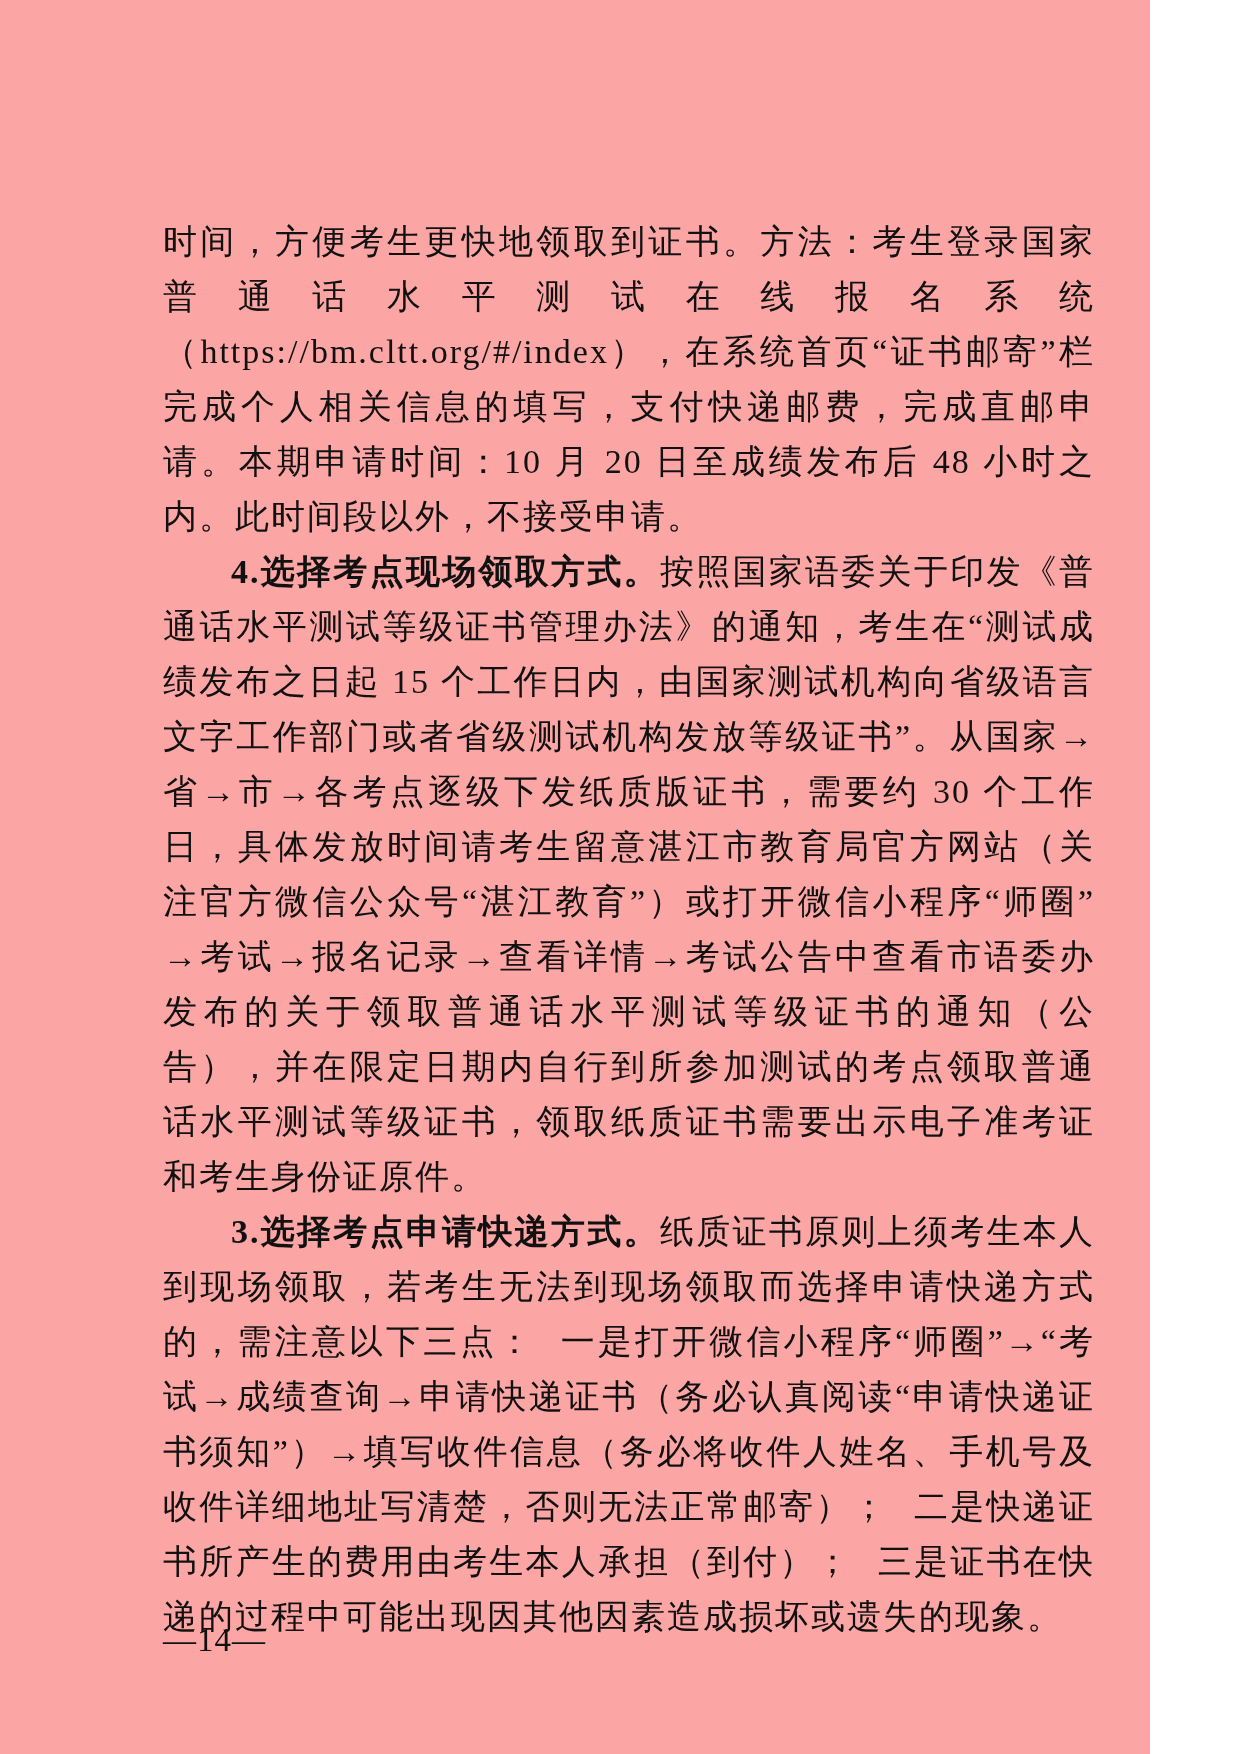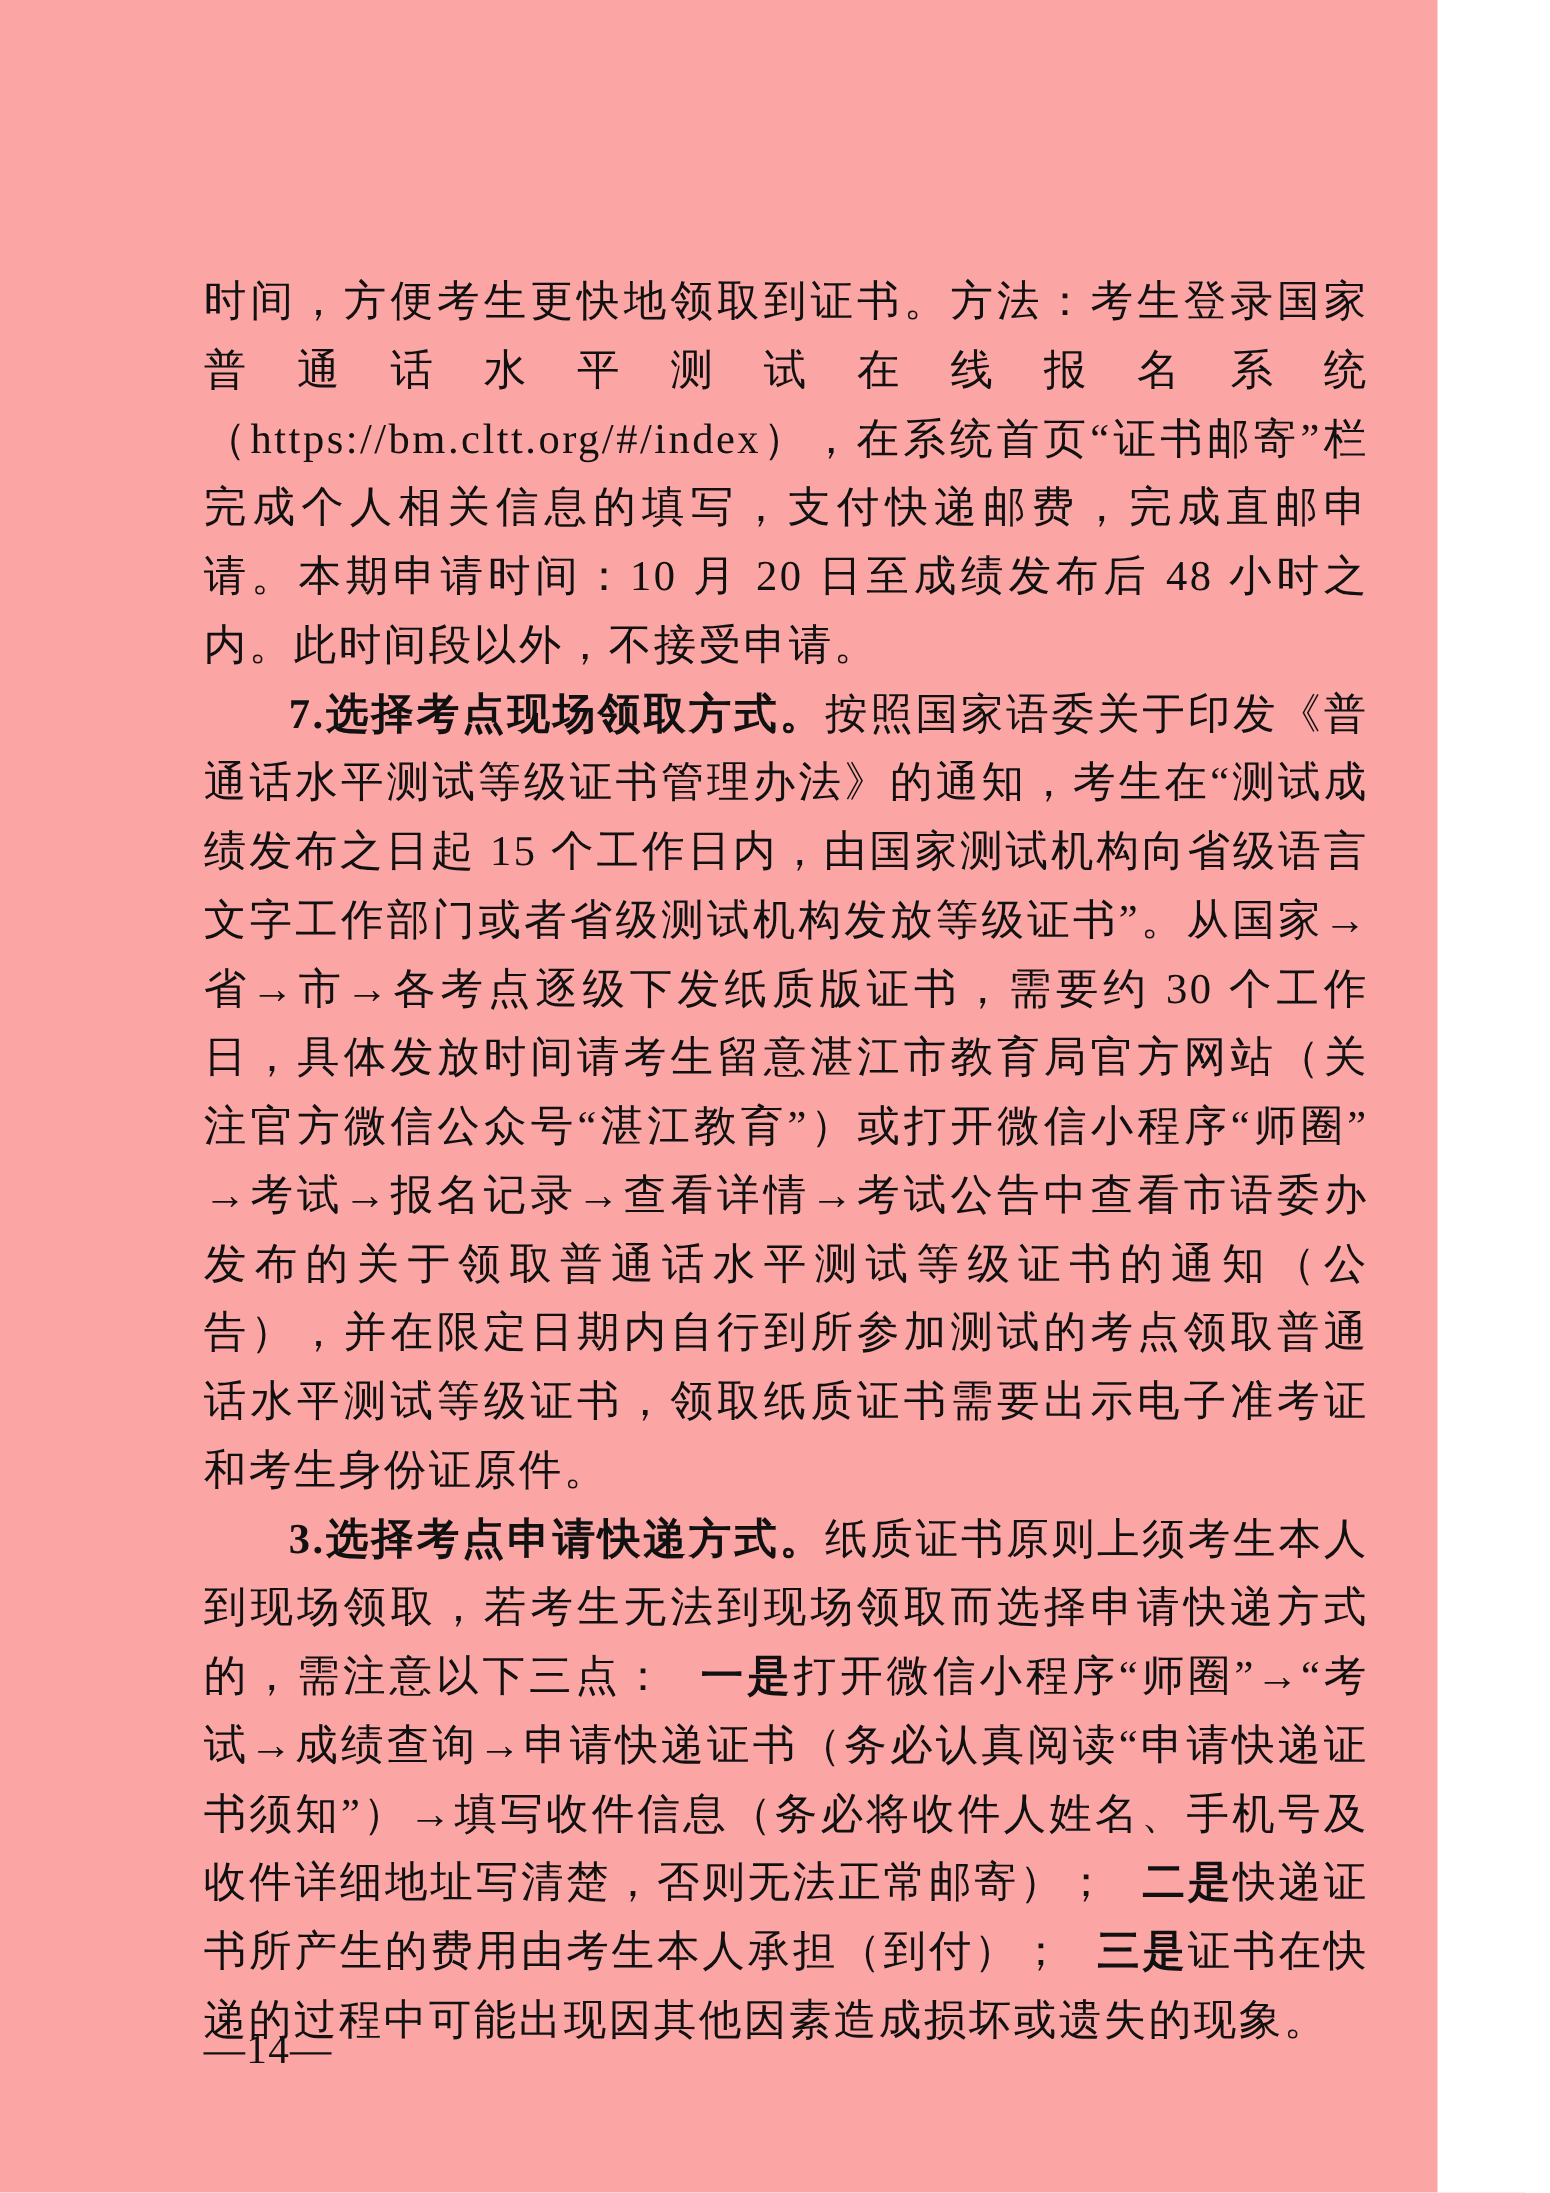--- a/index.html
+++ b/index.html
@@ -32,21 +32,21 @@
     text-justify: inter-character;
     color: #111111;
   }
   .doc-body p.indent {
     text-indent: 2em;
   }
   .seg-lead {
     font-weight: 600;
   }
   .seg-bold {
-    font-weight: 700;
+    font-weight: 400;
     margin-left: 26px;
   }
   .page-number {
     position: absolute;
     left: 163px;
     top: 1618px;
     font-size: 33px;
     line-height: 44px;
     letter-spacing: 1px;
     color: #111111;
@@ -54,21 +54,21 @@
 </style>
 </head>
 <body>
 
 <div class="page">
 
   <div class="doc-body">
 
     <p><span>时间，方便考生更快地领取到证书。方法：考生登录国家普通话水平测试在线报名系统（https://bm.cltt.org/#/index），在系统首页“证书邮寄”栏完成个人相关信息的填写，支付快递邮费，完成直邮申请。本期申请时间：10 月 20 日至成绩发布后 48 小时之内。此时间段以外，不接受申请。</span></p>
 
-    <p class="indent"><span class="seg-lead">7.选择考点现场领取方式。</span><span>按照国家语委关于印发《普通话水平测试等级证书管理办法》的通知，考生在“测试成绩发布之日起 15 个工作日内，由国家测试机构向省级语言文字工作部门或者省级测试机构发放等级证书”。从国家→省→市→各考点逐级下发纸质版证书，需要约 30 个工作日，具体发放时间请考生留意湛江市教育局官方网站（关注官方微信公众号“湛江教育”）或打开微信小程序“师圈”→考试→报名记录→查看详情→考试公告中查看市语委办发布的关于领取普通话水平测试等级证书的通知（公告），并在限定日期内自行到所参加测试的考点领取普通话水平测试等级证书，领取纸质证书需要出示电子准考证和考生身份证原件。</span></p>
+    <p class="indent"><span class="seg-lead">4.选择考点现场领取方式。</span><span>按照国家语委关于印发《普通话水平测试等级证书管理办法》的通知，考生在“测试成绩发布之日起 15 个工作日内，由国家测试机构向省级语言文字工作部门或者省级测试机构发放等级证书”。从国家→省→市→各考点逐级下发纸质版证书，需要约 30 个工作日，具体发放时间请考生留意湛江市教育局官方网站（关注官方微信公众号“湛江教育”）或打开微信小程序“师圈”→考试→报名记录→查看详情→考试公告中查看市语委办发布的关于领取普通话水平测试等级证书的通知（公告），并在限定日期内自行到所参加测试的考点领取普通话水平测试等级证书，领取纸质证书需要出示电子准考证和考生身份证原件。</span></p>
 
     <p class="indent"><span class="seg-lead">3.选择考点申请快递方式。</span><span>纸质证书原则上须考生本人到现场领取，若考生无法到现场领取而选择申请快递方式的，需注意以下三点：</span><span class="seg-bold">一是</span><span>打开微信小程序“师圈”→“考试→成绩查询→申请快递证书（务必认真阅读“申请快递证书须知”）→填写收件信息（务必将收件人姓名、手机号及收件详细地址写清楚，否则无法正常邮寄）；</span><span class="seg-bold">二是</span><span>快递证书所产生的费用由考生本人承担（到付）；</span><span class="seg-bold">三是</span><span>证书在快递的过程中可能出现因其他因素造成损坏或遗失的现象。</span></p>
 
   </div>
 
   <div class="page-number">—14—</div>
 
 </div>
 
 </body></html>

